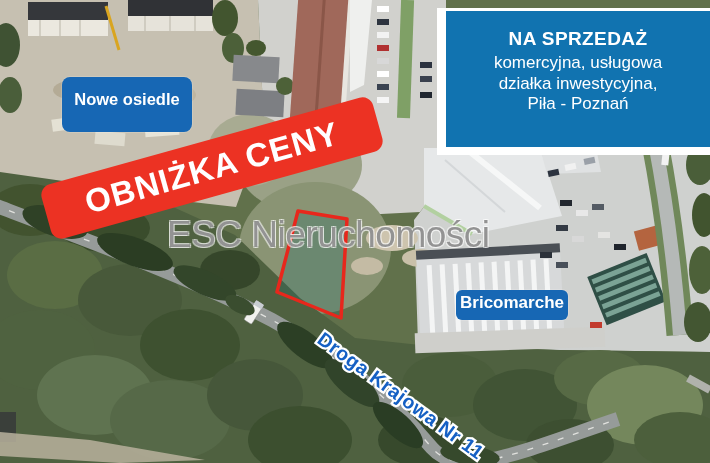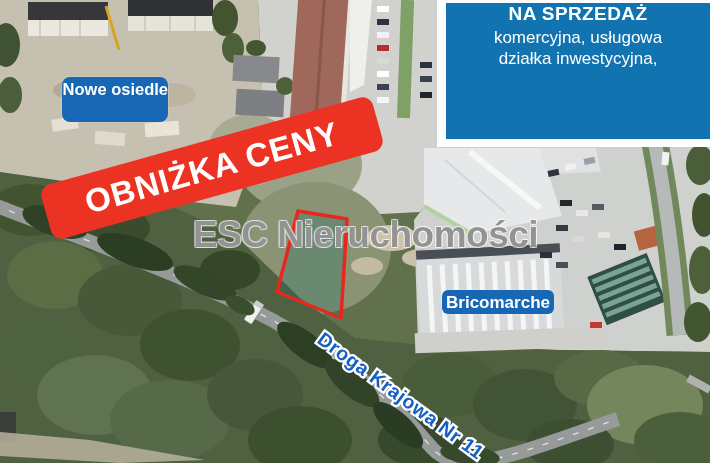--- a/index.html
+++ b/index.html
@@ -4,50 +4,49 @@
 <style>
   html,body{margin:0;padding:0;background:#222;}
   .stage{
     position:relative;width:710px;height:463px;overflow:hidden;
     font-family:"Liberation Sans",sans-serif;background:#5d6e49;
   }
   .stage svg.map{position:absolute;left:0;top:0;display:block;}
 
   
   .info-box{
-    position:absolute;left:437px;top:0;width:273px;height:147px;
+    position:absolute;left:437px;top:8px;width:273px;height:147px;
     box-sizing:border-box;background:#1173b0;
     border-left:9px solid #fff;border-bottom:8px solid #fff;border-top:3px solid #fff;
-    color:#fff;text-align:center;
+    color:#fff;text-align:center;padding-top:17px;
   }
   .info-box .title{font-size:19px;font-weight:bold;letter-spacing:.4px;margin-bottom:3px;}
   .info-box .line{font-size:17px;line-height:20.5px;}
 
   .map-label{
     position:absolute;background:#1767b4;color:#fff;font-weight:bold;
     border-radius:8px;text-align:center;box-shadow:0 0 0 1px rgba(255,255,255,.15);
   }
-  .label-estate{left:62px;top:77px;width:106px;height:43px;font-size:16.5px;line-height:20px;padding-top:2px;text-align:right;}
-  .label-store{left:442px;top:290px;width:112px;height:24px;font-size:17px;line-height:26px;border-radius:6px;}
+  .label-estate{left:62px;top:77px;width:130px;height:43px;font-size:16.5px;line-height:20px;padding-top:12px;}
+  .label-store{left:456px;top:290px;width:112px;height:30px;font-size:17px;line-height:26px;border-radius:6px;}
 
   .banner{
     position:absolute;left:40px;top:140px;width:344px;height:56px;
     background:#ec3223;border-radius:11px;
     transform:rotate(-15.6deg);
     display:flex;align-items:center;justify-content:center;
     color:#fff;font-size:33px;font-weight:bold;letter-spacing:1px;white-space:nowrap;
   }
 
   .watermark{
     position:absolute;left:167px;top:214px;
-    font-size:37px;font-weight:bold;letter-spacing:-.5px;white-space:nowrap;
+    font-size:37px;font-weight:normal;letter-spacing:-.5px;white-space:nowrap;
     color:rgba(138,138,138,.92);
     text-shadow:1px 1px 0 rgba(255,255,255,.55),-1px -1px 0 rgba(255,255,255,.55),
                 1px -1px 0 rgba(255,255,255,.55),-1px 1px 0 rgba(255,255,255,.55);
-    margin-left:26px;
   }
 </style>
 </head>
 <body>
 
 <div class="stage">
 
   <svg class="map" width="710" height="463" viewBox="0 0 710 463">
 
     <rect x="0" y="0" width="710" height="463" fill="#61714b"></rect>
@@ -248,15 +247,16 @@
   <div class="map-label label-estate">
     <div>Nowe osiedle</div>
   </div>
 
   <div class="map-label label-store">Bricomarche</div>
 
   <div class="info-box">
     <div class="title">NA SPRZEDAŻ</div>
     <div class="line">komercyjna, usługowa</div>
     <div class="line">działka inwestycyjna,</div>
+    <div class="line">Piła - Poznań</div>
   </div>
 
 </div>
 
 </body></html>

